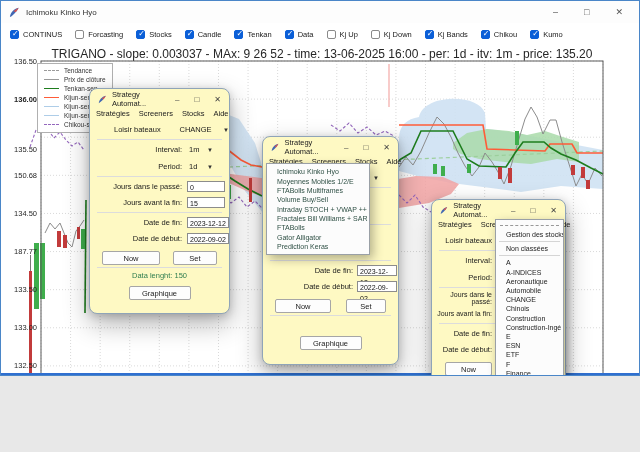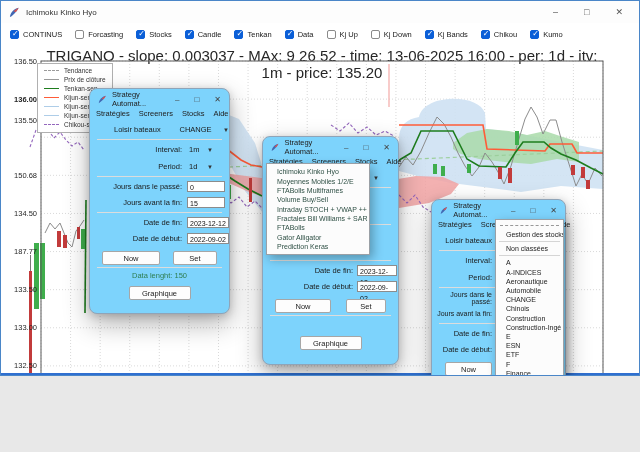--- a/index.html
+++ b/index.html
@@ -10,30 +10,30 @@
   .winctl{margin-left:auto;display:flex;gap:26px;font-size:9px;color:#555;padding-right:8px;}
   .winctl span{cursor:default;}
   
   #cbbar{height:22px;display:flex;align-items:center;gap:13px;padding:0 9px;background:#fff;}
   .cb{display:flex;align-items:center;gap:4px;font-size:7.5px;color:#1a1a1a;white-space:nowrap;}
   .cb .box{width:9px;height:9px;border:1px solid #8a8a8a;border-radius:2px;background:#fff;position:relative;box-sizing:border-box;}
   .cb .box.on{background:#0b5fd7;border-color:#0b5fd7;}
   .cb .box.on::after{content:"✓";position:absolute;left:1px;top:-1.5px;font-size:8px;color:#fff;}
   
   #figure{position:absolute;left:0;top:44px;width:640px;height:381px;background:#fff;}
-  #charttitle{position:absolute;left:40px;top:2px;width:562px;text-align:center;font-size:15px;color:#262626;}
+  #charttitle{position:absolute;left:40px;top:2px;width:562px;text-align:center;font-size:12px;color:#262626;}
   #plot{position:absolute;left:0;top:0;}
   .gl{stroke:#cfcfcf;stroke-width:0.8;stroke-dasharray:1,2;}
   .ytick{position:absolute;width:34px;left:2px;text-align:right;font-size:7.5px;color:#262626;}
   .xtick{position:absolute;width:58px;text-align:right;font-size:7px;color:#262626;transform:rotate(-33deg);transform-origin:100% 0;}
   #legend{position:absolute;left:36px;top:18px;background:#fff;border:1px solid #b0b0b0;padding:3px 6px;display:flex;flex-direction:column;gap:1.5px;}
   .lrow{display:flex;align-items:center;gap:5px;font-size:6.5px;color:#333;height:7.5px;}
   .lsw{width:15px;border-top:1.8px solid #999;}
   
-  .dlg{position:absolute;background:#7dd3fc;border:1px solid #8fa4b8;border-radius:8px;box-shadow:0 10px 26px rgba(0,0,0,.30),0 2px 8px rgba(0,0,0,.18);box-sizing:border-box;}
+  .dlg{position:absolute;background:#fef9c3;border:1px solid #8fa4b8;border-radius:8px;box-shadow:0 10px 26px rgba(0,0,0,.30),0 2px 8px rgba(0,0,0,.18);box-sizing:border-box;}
   .dtb{height:20px;display:flex;align-items:center;padding:0 8px;font-size:7.5px;color:#222;}
   .dtb .dtitle{margin-left:5px;}
   .dctl{margin-left:auto;display:flex;gap:15px;font-size:8px;color:#444;}
   .dmenu{display:flex;gap:9px;padding:0 6px 3px 6px;font-size:7.5px;color:#222;}
   .drow{display:flex;align-items:center;font-size:7.5px;color:#1a1a1a;height:13px;}
   .dsep{border-top:1px solid #dcdcdc;margin:3px 7px;}
   .din{display:inline-block;border:1px solid #8c8c8c;background:#fff;font-size:7px;color:#111;height:11px;line-height:11px;padding:0 2px;box-sizing:border-box;}
   .dbtn{display:inline-block;border:1px solid #a6a6a6;background:#fdfdfd;border-radius:2px;font-size:7.5px;color:#222;height:14px;line-height:13px;text-align:center;box-sizing:border-box;}
   .caret{font-size:6px;color:#333;margin-left:4px;}
   .dlab-r{text-align:right;display:inline-block;}
@@ -223,21 +223,21 @@
         <rect x="570" y="120" width="4" height="10" fill="#c23b3b"></rect>
         <rect x="580" y="122" width="4" height="11" fill="#c23b3b"></rect>
         <rect x="585" y="135" width="4" height="9" fill="#c23b3b"></rect>
       </g>
       <rect x="40" y="16" width="562" height="343" fill="none" stroke="#5a5a5a" stroke-width="1"></rect>
     </svg>
 
     <div id="yticks">
         <div class="ytick" style="top: 11.5px;">136.50</div>
         <div class="ytick" style="top: 49.6111px; font-weight: bold;">136.00</div>
-        <div class="ytick" style="top: 71px;">135.50</div>
+        <div class="ytick" style="top: 100px;">135.50</div>
         <div class="ytick" style="top: 125.833px;">150.68</div>
         <div class="ytick" style="top: 163.944px;">134.50</div>
         <div class="ytick" style="top: 202.056px;">187.77</div>
         <div class="ytick" style="top: 240.167px;">133.50</div>
         <div class="ytick" style="top: 278.278px;">133.00</div>
         <div class="ytick" style="top: 316.389px;">132.50</div>
         <div class="ytick" style="top: 354.5px; text-decoration: underline;">132.00</div>
       </div>
     <div id="xticks">
         <div class="xtick" style="left: -18px; top: 364px;">13-06 09:00</div>

